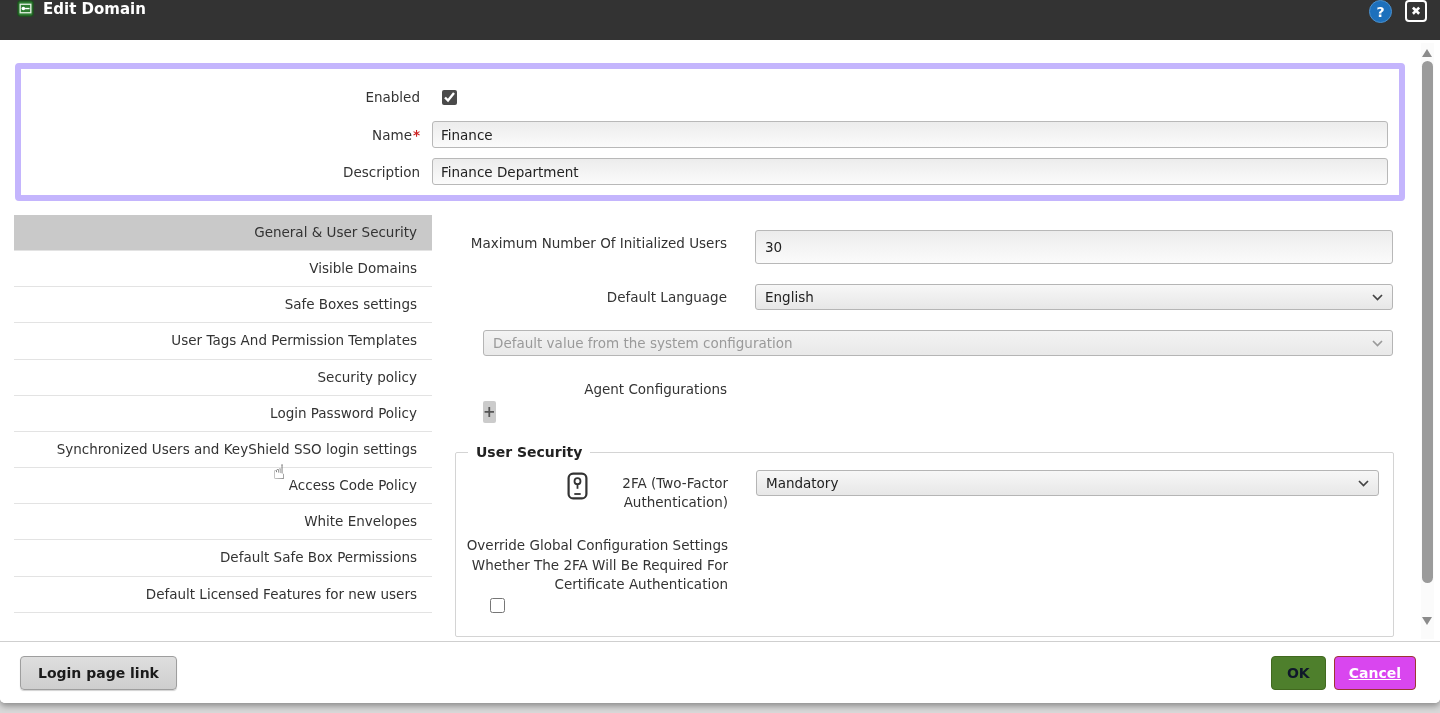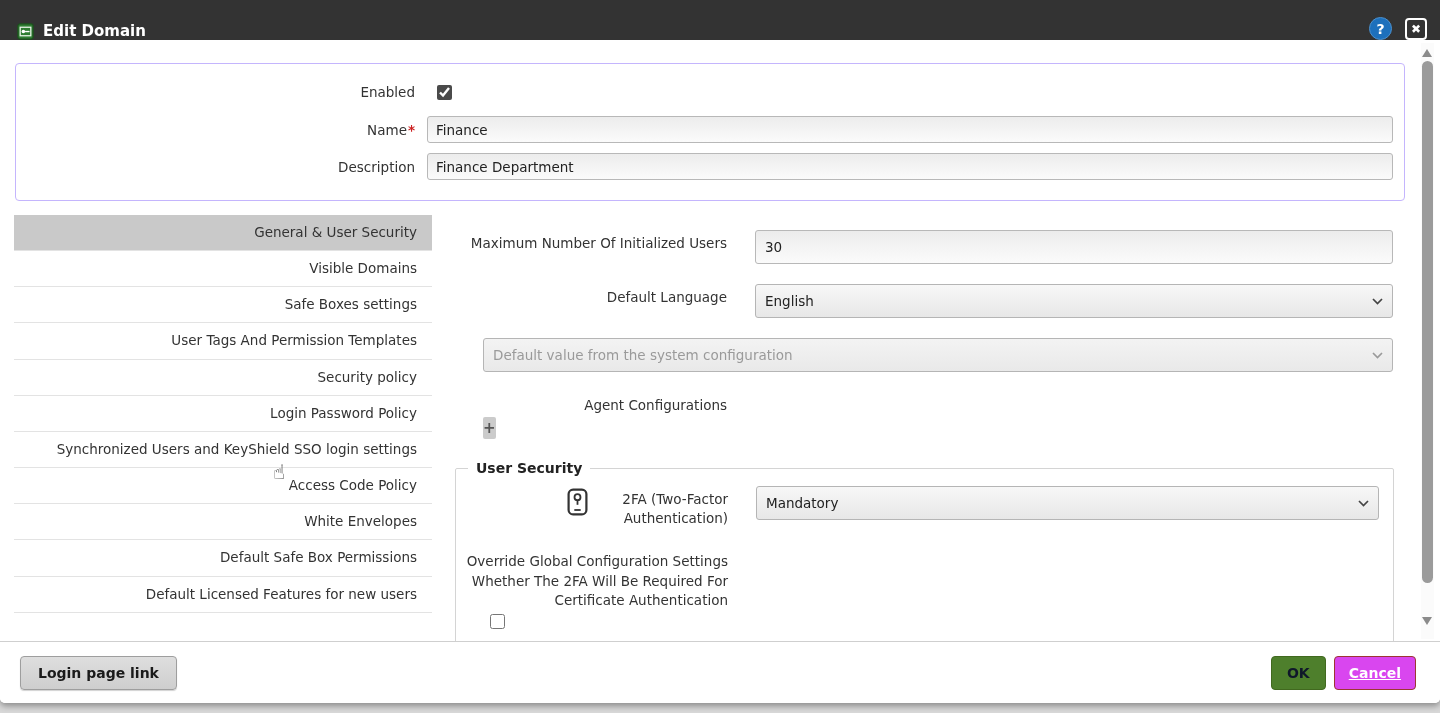--- a/index.html
+++ b/index.html
@@ -13,21 +13,21 @@
   }
   .dialog {
     position:absolute; top:0; left:0; width:1440px; height:703px;
     background:#fff; display:flex; flex-direction:column;
     border-radius:0 0 5px 5px;
     box-shadow:0 3px 6px rgba(0,0,0,.35);
   }
   
   .titlebar {
     height:40px; flex:none; background:#333333;
-    display:flex; align-items:flex-end; padding:0 13px 0 17px;
+    display:flex; align-items:flex-start; padding:0 13px 0 17px;
   }
   .app-icon { width:17px; height:17px; margin-right:9px; flex:none; }
   .titlebar-title { color:#ffffff; font-weight:bold; font-size:15px; }
   .titlebar-spacer { flex:1; }
   .help-btn {
     width:23px; height:23px; border-radius:50%;
     background:#1d70bc; border:1px solid #4c90cc;
     color:#fff; font-weight:bold; font-size:14px;
     display:flex; align-items:center; justify-content:center;
     margin-right:13px; cursor:pointer;
@@ -36,21 +36,21 @@
     width:22px; height:22px; border:2px solid #ffffff; border-radius:4px;
     color:#fff; font-size:12px; font-weight:bold;
     display:flex; align-items:center; justify-content:center; cursor:pointer;
     background:transparent;
   }
   
   .scroll-area { position:relative; height:601px; flex:none; background:#fff; overflow:hidden; }
 
   .top-panel {
     position:absolute; left:15px; top:23px; width:1390px; height:138px;
-    border:1px solid #c4b5fd; border-radius:4px; padding-top:20px;
+    border:6px solid #c4b5fd; border-radius:4px; padding-top:20px;
   }
   .tp-row { display:flex; align-items:center; margin-bottom:10px; }
   .tp-row.first { margin-bottom:16px; }
   .tp-lbl { width:405px; padding-right:6px; text-align:right; flex:none; color:#333; }
   .tp-ctl { flex:1; margin-right:11px; display:flex; align-items:center; }
   .req { color:#cc2020; font-weight:bold; margin-left:1px; }
   .text-input {
     width:100%; height:27px; margin-left:6px;
     border:1px solid #b8b8b8; border-radius:3px;
     background:linear-gradient(#ececec,#fbfbfb);
@@ -80,21 +80,21 @@
   .c-ctl { flex:1; margin-left:28px; }
   .c-input {
     width:100%; height:34px; border:1px solid #b8b8b8; border-radius:3px;
     background:linear-gradient(#ececec,#fbfbfb);
     font-family:"DejaVu Sans",sans-serif; font-size:13.5px; color:#222; padding:0 9px; outline:none;
   }
   .select {
     height:26px; border:1px solid #b5b5b5; border-radius:3px;
     background:linear-gradient(#f7f7f7,#e7e7e7);
     display:flex; align-items:center; justify-content:space-between;
-    padding:16px 9px; color:#222; cursor:pointer;
+    padding:0 9px; color:#222; cursor:pointer;
   }
   .select.disabled { color:#9a9a9a; cursor:default; background:linear-gradient(#f3f3f3,#e9e9e9); }
   .chev { flex:none; margin-left:8px; }
   .plus-bar {
     height:22px; background:#cbcbcb; border-radius:2px;
     display:flex; align-items:center; justify-content:center;
     color:#555; font-weight:bold; font-size:15px; cursor:pointer; margin-top:2px;
   }
   fieldset.user-security {
     border:1px solid #d4d4d4; border-radius:2px;

